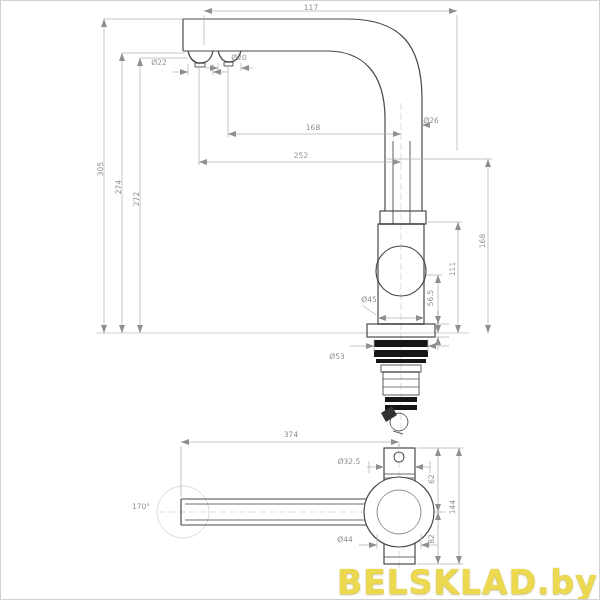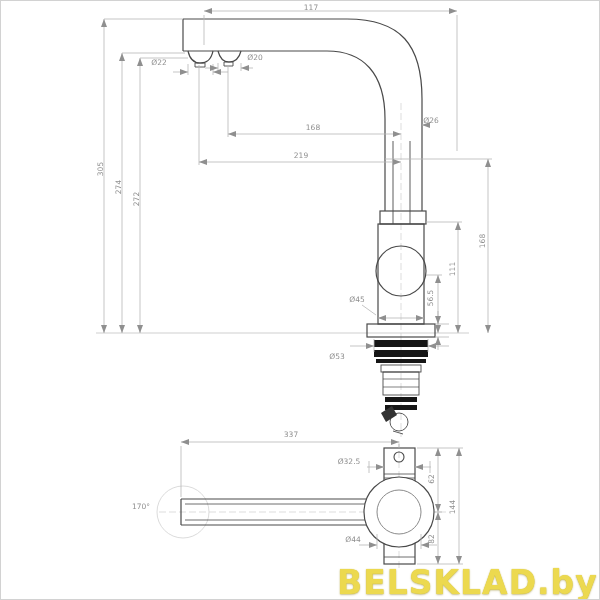--- a/index.html
+++ b/index.html
@@ -134,36 +134,36 @@
       <line x1="420" y1="544" x2="436" y2="544" marker-start="url(#arr)"></line>
       <line x1="437" y1="447" x2="437" y2="511" marker-start="url(#arr)" marker-end="url(#arr)"></line>
       <line x1="437" y1="511" x2="437" y2="563" marker-start="url(#arr)" marker-end="url(#arr)"></line>
       <line x1="458" y1="447" x2="458" y2="563" marker-start="url(#arr)" marker-end="url(#arr)"></line>
     </g>
   </svg>
 
   <div>
     <span class="dim" style="left:310px;top:7px">117</span>
     <span class="dim" style="left:158px;top:62px">Ø22</span>
-    <span class="dim" style="left:254px;top:57px">Ø20</span>
+    <span class="dim" style="left:238px;top:57px">Ø20</span>
     <span class="dim" style="left:430px;top:120px">Ø26</span>
     <span class="dim" style="left:312px;top:127px">168</span>
-    <span class="dim" style="left:300px;top:155px">219</span>
+    <span class="dim" style="left:300px;top:155px">252</span>
     <span class="dim rot" style="left:100px;top:168px">305</span>
     <span class="dim rot" style="left:118px;top:186px">274</span>
     <span class="dim rot" style="left:136px;top:198px">272</span>
     <span class="dim rot" style="left:482px;top:240px">168</span>
     <span class="dim rot" style="left:452px;top:268px">111</span>
     <span class="dim rot" style="left:430px;top:297px">56.5</span>
-    <span class="dim" style="left:356px;top:299px">Ø45</span>
+    <span class="dim" style="left:368px;top:299px">Ø45</span>
     <span class="dim" style="left:336px;top:356px">Ø53</span>
 
-    <span class="dim" style="left:290px;top:434px">337</span>
+    <span class="dim" style="left:290px;top:434px">374</span>
     <span class="dim" style="left:348px;top:461px">Ø32.5</span>
     <span class="dim" style="left:140px;top:506px">170°</span>
-    <span class="dim" style="left:352px;top:539px">Ø44</span>
+    <span class="dim" style="left:344px;top:539px">Ø44</span>
     <span class="dim rot" style="left:431px;top:478px">62</span>
     <span class="dim rot" style="left:452px;top:506px">144</span>
     <span class="dim rot" style="left:431px;top:538px">82</span>
   </div>
 
   <div id="watermark">BELSKLAD.by</div>
 </div>
 
 </body></html>

